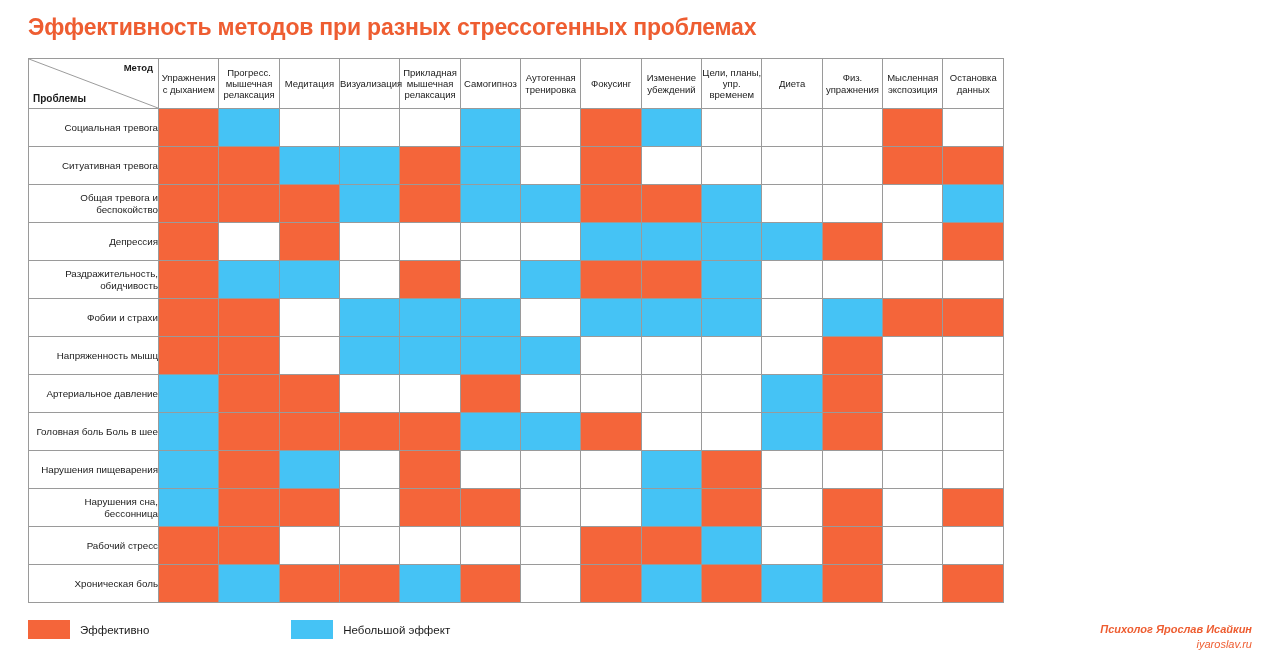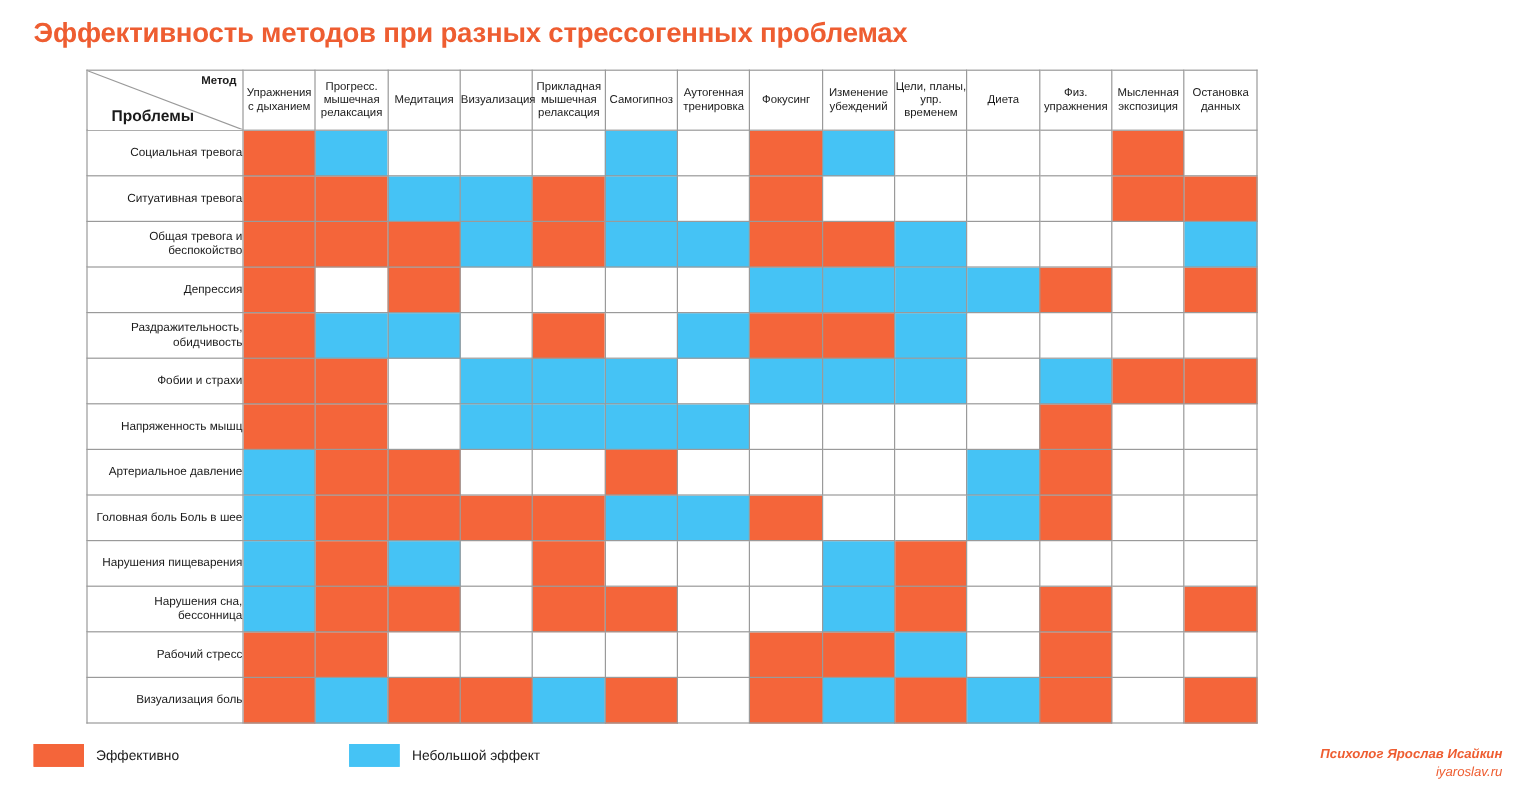--- a/index.html
+++ b/index.html
@@ -26,43 +26,42 @@
   }
   #table-wrap {
     position: absolute;
     left: 28px; top: 58px;
     width: 1224px;
   }
   table.matrix {
     border-collapse: collapse;
     width: 976px;
     table-layout: fixed;
-    margin-left: 44px;
   }
   table.matrix td, table.matrix th {
     border: 1px solid #9a9a9a;
     padding: 0;
   }
   th.corner {
     width: 130px;
     height: 50px;
     position: relative;
     background: #ffffff;
   }
   th.corner .m-lab {
     position: absolute;
     right: 5px; top: 3px;
     font-size: 9.5px;
     font-weight: bold;
     color: #1a1a1a;
   }
   th.corner .p-lab {
     position: absolute;
-    left: 20px; bottom: 4px;
-    font-size: 13px;
+    left: 4px; bottom: 4px;
+    font-size: 10px;
     font-weight: bold;
     color: #1a1a1a;
   }
   th.corner .diag {
     position: absolute;
     left: 0; top: 0; width: 100%; height: 100%;
     pointer-events: none;
   }
   th.colhead {
     height: 50px;
@@ -357,21 +356,21 @@
             <td class="cell n"></td>
             <td class="cell e"></td>
             <td class="cell e"></td>
             <td class="cell s"></td>
             <td class="cell n"></td>
             <td class="cell e"></td>
             <td class="cell n"></td>
             <td class="cell n"></td>
           </tr>
           <tr>
-            <td class="rowhead">Визуализация боль</td>
+            <td class="rowhead">Хроническая боль</td>
             <td class="cell e"></td>
             <td class="cell s"></td>
             <td class="cell e"></td>
             <td class="cell e"></td>
             <td class="cell s"></td>
             <td class="cell e"></td>
             <td class="cell n"></td>
             <td class="cell e"></td>
             <td class="cell s"></td>
             <td class="cell e"></td>

